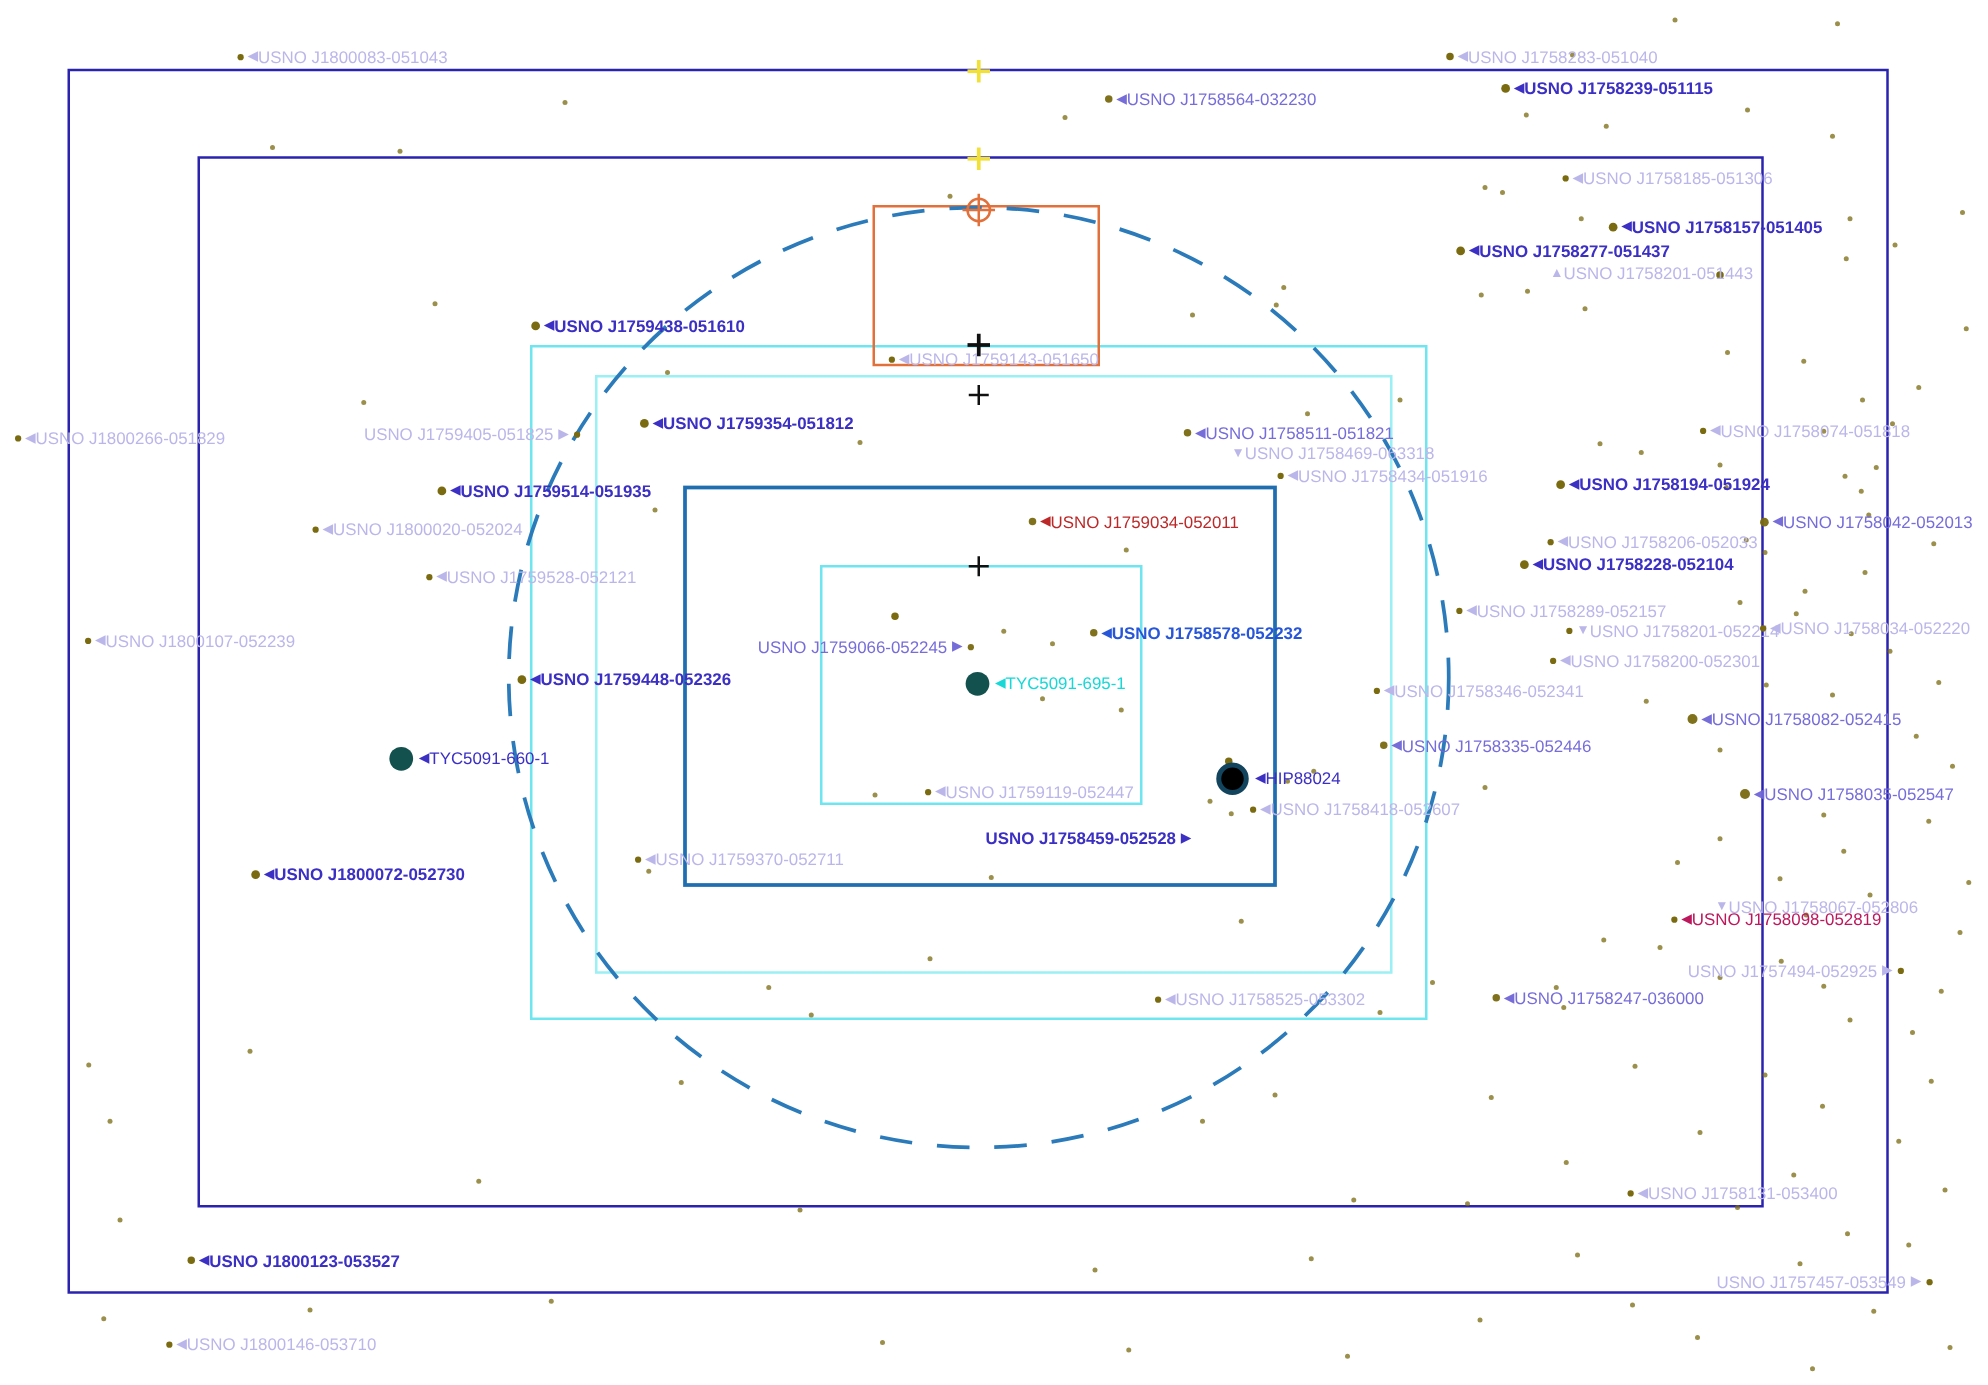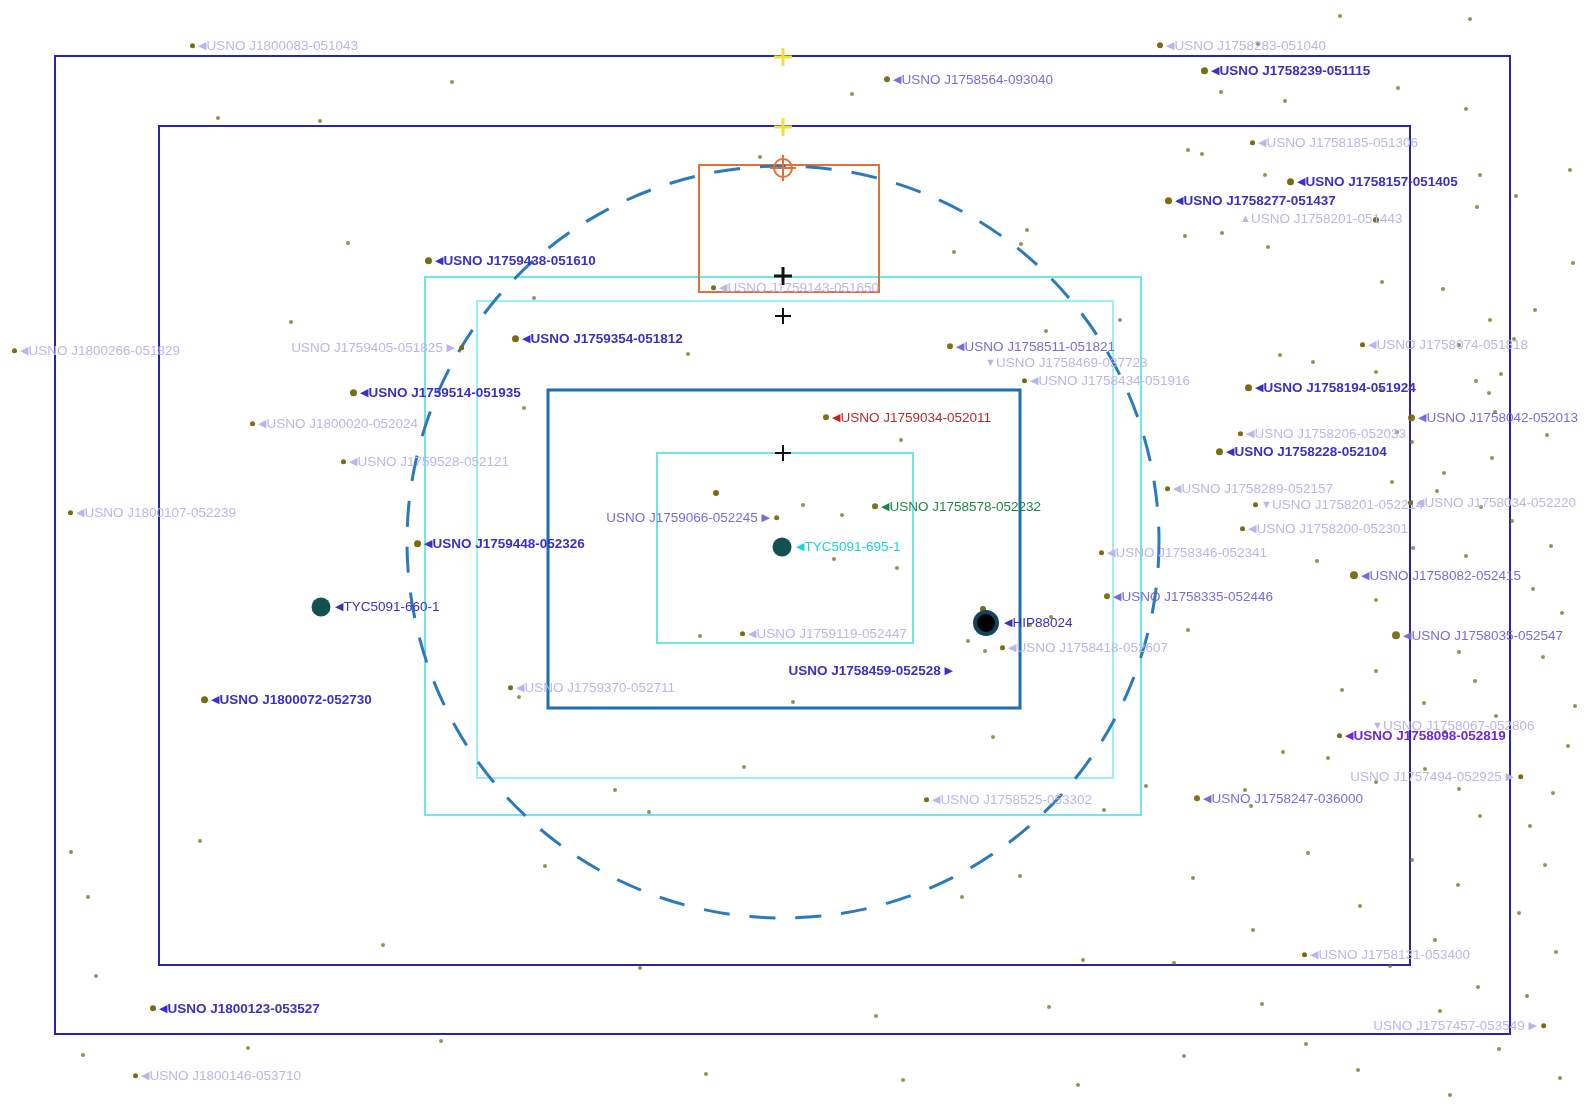--- a/index.html
+++ b/index.html
@@ -217,62 +217,62 @@
       <div class="obj bigdot" style="left: 782px; top: 547px;"></div>
       <div class="lbl" style="color: rgb(23, 215, 215); left: 796px; top: 547px;"><span class="tri">◀ </span><span>TYC5091-695-1</span></div>
       <div class="obj bigdot" style="left: 321px; top: 607px;"></div>
       <div class="lbl" style="color: rgb(59, 47, 196); left: 335px; top: 607px;"><span class="tri">◀ </span><span>TYC5091-660-1</span></div>
       <div class="obj hipdot" style="left: 986px; top: 623px;"></div>
       <div class="lbl" style="color: rgb(59, 47, 196); left: 1004px; top: 623px;"><span class="tri">◀ </span><span>HIP88024</span></div>
     </div>
   <div id="labels-group">
       <div class="lbl" style="color: rgb(187, 182, 234); opacity: 1; font-weight: normal; left: 190px; top: 46px;"><span class="dot-marker" style="width: 5px; height: 5px;"></span><span class="tri">◀ </span><span>USNO J1800083-051043</span></div>
       <div class="lbl" style="color: rgb(187, 182, 234); opacity: 1; font-weight: normal; left: 1157px; top: 46px;"><span class="dot-marker" style="width: 6px; height: 6px;"></span><span class="tri">◀ </span><span>USNO J1758283-051040</span></div>
-      <div class="lbl" style="color: rgb(111, 102, 216); opacity: 0.95; font-weight: normal; left: 884px; top: 80px;"><span class="dot-marker" style="width: 6px; height: 6px;"></span><span class="tri">◀ </span><span>USNO J1758564-093040</span></div>
+      <div class="lbl" style="color: rgb(111, 102, 216); opacity: 0.95; font-weight: normal; left: 884px; top: 80px;"><span class="dot-marker" style="width: 6px; height: 6px;"></span><span class="tri">◀ </span><span>USNO J1758564-032230</span></div>
       <div class="lbl" style="color: rgb(59, 47, 196); opacity: 1; font-weight: bold; left: 1201px; top: 71px;"><span class="dot-marker" style="width: 7px; height: 7px;"></span><span class="tri">◀ </span><span>USNO J1758239-051115</span></div>
       <div class="lbl" style="color: rgb(187, 182, 234); opacity: 1; font-weight: normal; left: 1250px; top: 143px;"><span class="dot-marker" style="width: 5px; height: 5px;"></span><span class="tri">◀ </span><span>USNO J1758185-051306</span></div>
       <div class="lbl" style="color: rgb(59, 47, 196); opacity: 1; font-weight: bold; left: 1287px; top: 182px;"><span class="dot-marker" style="width: 7px; height: 7px;"></span><span class="tri">◀ </span><span>USNO J1758157-051405</span></div>
       <div class="lbl" style="color: rgb(59, 47, 196); opacity: 1; font-weight: bold; left: 1165px; top: 201px;"><span class="dot-marker" style="width: 7px; height: 7px;"></span><span class="tri">◀ </span><span>USNO J1758277-051437</span></div>
       <div class="lbl" style="color: rgb(187, 182, 234); opacity: 1; font-weight: normal; left: 1240px; top: 219px;"><span class="tri">▲ </span><span>USNO J1758201-051443</span></div>
       <div class="lbl" style="color: rgb(59, 47, 196); opacity: 1; font-weight: bold; left: 425px; top: 261px;"><span class="dot-marker" style="width: 7px; height: 7px;"></span><span class="tri">◀ </span><span>USNO J1759438-051610</span></div>
       <div class="lbl" style="color: rgb(187, 182, 234); opacity: 1; font-weight: normal; left: 711px; top: 288px;"><span class="dot-marker" style="width: 5px; height: 5px;"></span><span class="tri">◀ </span><span>USNO J1759143-051650</span></div>
       <div class="lbl" style="color: rgb(187, 182, 234); opacity: 1; font-weight: normal; left: 12px; top: 351px;"><span class="dot-marker" style="width: 5px; height: 5px;"></span><span class="tri">◀ </span><span>USNO J1800266-051829</span></div>
       <div class="lbl r" style="color: rgb(187, 182, 234); opacity: 1; font-weight: normal; left: 464px; top: 348px;"><span>USNO J1759405-051825 </span><span class="tri">▶</span><span class="dot-marker" style="width: 5px; height: 5px; margin-left: 4px; margin-right: 0px;"></span></div>
       <div class="lbl" style="color: rgb(59, 47, 196); opacity: 1; font-weight: bold; left: 512px; top: 339px;"><span class="dot-marker" style="width: 7px; height: 7px;"></span><span class="tri">◀ </span><span>USNO J1759354-051812</span></div>
       <div class="lbl" style="color: rgb(111, 102, 216); opacity: 0.95; font-weight: normal; left: 947px; top: 347px;"><span class="dot-marker" style="width: 6px; height: 6px;"></span><span class="tri">◀ </span><span>USNO J1758511-051821</span></div>
-      <div class="lbl" style="color: rgb(187, 182, 234); opacity: 1; font-weight: normal; left: 985px; top: 363px;"><span class="tri">▼ </span><span>USNO J1758469-037723</span></div>
+      <div class="lbl" style="color: rgb(187, 182, 234); opacity: 1; font-weight: normal; left: 985px; top: 363px;"><span class="tri">▼ </span><span>USNO J1758469-063318</span></div>
       <div class="lbl" style="color: rgb(187, 182, 234); opacity: 1; font-weight: normal; left: 1022px; top: 381px;"><span class="dot-marker" style="width: 5px; height: 5px;"></span><span class="tri">◀ </span><span>USNO J1758434-051916</span></div>
       <div class="lbl" style="color: rgb(187, 182, 234); opacity: 1; font-weight: normal; left: 1360px; top: 345px;"><span class="dot-marker" style="width: 5px; height: 5px;"></span><span class="tri">◀ </span><span>USNO J1758074-051818</span></div>
       <div class="lbl" style="color: rgb(59, 47, 196); opacity: 1; font-weight: bold; left: 1245px; top: 388px;"><span class="dot-marker" style="width: 7px; height: 7px;"></span><span class="tri">◀ </span><span>USNO J1758194-051924</span></div>
       <div class="lbl" style="color: rgb(59, 47, 196); opacity: 1; font-weight: bold; left: 350px; top: 393px;"><span class="dot-marker" style="width: 7px; height: 7px;"></span><span class="tri">◀ </span><span>USNO J1759514-051935</span></div>
       <div class="lbl" style="color: rgb(111, 102, 216); opacity: 0.95; font-weight: normal; left: 1408px; top: 418px;"><span class="dot-marker" style="width: 7px; height: 7px;"></span><span class="tri">◀ </span><span>USNO J1758042-052013</span></div>
       <div class="lbl" style="color: #b91c1c; opacity: 0.95; font-weight: normal; left: 823px; top: 418px;"><span class="dot-marker" style="width: 6px; height: 6px;"></span><span class="tri">◀ </span><span>USNO J1759034-052011</span></div>
       <div class="lbl" style="color: rgb(187, 182, 234); opacity: 1; font-weight: normal; left: 250px; top: 424px;"><span class="dot-marker" style="width: 5px; height: 5px;"></span><span class="tri">◀ </span><span>USNO J1800020-052024</span></div>
       <div class="lbl" style="color: rgb(187, 182, 234); opacity: 1; font-weight: normal; left: 1238px; top: 434px;"><span class="dot-marker" style="width: 5px; height: 5px;"></span><span class="tri">◀ </span><span>USNO J1758206-052033</span></div>
       <div class="lbl" style="color: rgb(59, 47, 196); opacity: 1; font-weight: bold; left: 1216px; top: 452px;"><span class="dot-marker" style="width: 7px; height: 7px;"></span><span class="tri">◀ </span><span>USNO J1758228-052104</span></div>
       <div class="lbl" style="color: rgb(187, 182, 234); opacity: 1; font-weight: normal; left: 341px; top: 462px;"><span class="dot-marker" style="width: 5px; height: 5px;"></span><span class="tri">◀ </span><span>USNO J1759528-052121</span></div>
       <div class="lbl" style="color: rgb(187, 182, 234); opacity: 1; font-weight: normal; left: 1165px; top: 489px;"><span class="dot-marker" style="width: 5px; height: 5px;"></span><span class="tri">◀ </span><span>USNO J1758289-052157</span></div>
       <div class="lbl" style="color: rgb(187, 182, 234); opacity: 1; font-weight: normal; left: 1253px; top: 505px;"><span class="dot-marker" style="width: 5px; height: 5px;"></span><span class="tri">▼ </span><span>USNO J1758201-052214</span></div>
       <div class="lbl" style="color: rgb(187, 182, 234); opacity: 1; font-weight: normal; left: 1408px; top: 503px;"><span class="dot-marker" style="width: 5px; height: 5px;"></span><span class="tri">◀ </span><span>USNO J1758034-052220</span></div>
       <div class="lbl" style="color: rgb(187, 182, 234); opacity: 1; font-weight: normal; left: 68px; top: 513px;"><span class="dot-marker" style="width: 5px; height: 5px;"></span><span class="tri">◀ </span><span>USNO J1800107-052239</span></div>
       <div class="lbl r" style="color: rgb(111, 102, 216); opacity: 0.95; font-weight: normal; left: 779px; top: 518px;"><span>USNO J1759066-052245 </span><span class="tri">▶</span><span class="dot-marker" style="width: 5px; height: 5px; margin-left: 4px; margin-right: 0px;"></span></div>
-      <div class="lbl" style="color: #15803d; opacity: 0.95; font-weight: normal; left: 872px; top: 507px;"><span class="dot-marker" style="width: 6px; height: 6px;"></span><span class="tri">◀ </span><span>USNO J1758578-052232</span></div>
+      <div class="lbl" style="color: #1d4ed8; opacity: 0.95; font-weight: bold; left: 872px; top: 507px;"><span class="dot-marker" style="width: 6px; height: 6px;"></span><span class="tri">◀ </span><span>USNO J1758578-052232</span></div>
       <div class="lbl" style="color: rgb(187, 182, 234); opacity: 1; font-weight: normal; left: 1240px; top: 529px;"><span class="dot-marker" style="width: 5px; height: 5px;"></span><span class="tri">◀ </span><span>USNO J1758200-052301</span></div>
       <div class="lbl" style="color: rgb(59, 47, 196); opacity: 1; font-weight: bold; left: 414px; top: 544px;"><span class="dot-marker" style="width: 7px; height: 7px;"></span><span class="tri">◀ </span><span>USNO J1759448-052326</span></div>
       <div class="lbl" style="color: rgb(187, 182, 234); opacity: 1; font-weight: normal; left: 1099px; top: 553px;"><span class="dot-marker" style="width: 5px; height: 5px;"></span><span class="tri">◀ </span><span>USNO J1758346-052341</span></div>
       <div class="lbl" style="color: rgb(111, 102, 216); opacity: 0.95; font-weight: normal; left: 1350px; top: 576px;"><span class="dot-marker" style="width: 8px; height: 8px;"></span><span class="tri">◀ </span><span>USNO J1758082-052415</span></div>
       <div class="lbl" style="color: rgb(187, 182, 234); opacity: 1; font-weight: normal; left: 740px; top: 597px; margin-top: 37px;"><span class="dot-marker" style="width: 5px; height: 5px;"></span><span class="tri">◀ </span><span>USNO J1759119-052447</span></div>
       <div class="lbl" style="color: rgb(111, 102, 216); opacity: 0.95; font-weight: normal; left: 1104px; top: 597px;"><span class="dot-marker" style="width: 6px; height: 6px;"></span><span class="tri">◀ </span><span>USNO J1758335-052446</span></div>
       <div class="lbl r" style="color: rgb(59, 47, 196); opacity: 1; font-weight: bold; left: 953px; top: 623px; margin-top: 48px;"><span>USNO J1758459-052528 </span><span class="tri">▶</span></div>
       <div class="lbl" style="color: rgb(111, 102, 216); opacity: 0.95; font-weight: normal; left: 1392px; top: 636px;"><span class="dot-marker" style="width: 8px; height: 8px;"></span><span class="tri">◀ </span><span>USNO J1758035-052547</span></div>
       <div class="lbl" style="color: rgb(187, 182, 234); opacity: 1; font-weight: normal; left: 1000px; top: 648px;"><span class="dot-marker" style="width: 5px; height: 5px;"></span><span class="tri">◀ </span><span>USNO J1758418-052607</span></div>
       <div class="lbl" style="color: rgb(187, 182, 234); opacity: 1; font-weight: normal; left: 492px; top: 688px; margin-left: 16px;"><span class="dot-marker" style="width: 5px; height: 5px;"></span><span class="tri">◀ </span><span>USNO J1759370-052711</span></div>
       <div class="lbl" style="color: rgb(59, 47, 196); opacity: 1; font-weight: bold; left: 201px; top: 700px;"><span class="dot-marker" style="width: 7px; height: 7px;"></span><span class="tri">◀ </span><span>USNO J1800072-052730</span></div>
       <div class="lbl" style="color: rgb(187, 182, 234); opacity: 1; font-weight: normal; left: 1372px; top: 726px;"><span class="tri">▼ </span><span>USNO J1758067-052806</span></div>
-      <div class="lbl" style="color: #6d28d9; opacity: 1; font-weight: bold; left: 1337px; top: 736px;"><span class="dot-marker" style="width: 5px; height: 5px;"></span><span class="tri">◀ </span><span>USNO J1758098-052819</span></div>
+      <div class="lbl" style="color: #be185d; opacity: 1; font-weight: normal; left: 1337px; top: 736px;"><span class="dot-marker" style="width: 5px; height: 5px;"></span><span class="tri">◀ </span><span>USNO J1758098-052819</span></div>
       <div class="lbl r" style="color: rgb(187, 182, 234); opacity: 1; font-weight: normal; left: 1523px; top: 777px;"><span>USNO J1757494-052925 </span><span class="tri">▶</span><span class="dot-marker" style="width: 5px; height: 5px; margin-left: 4px; margin-right: 0px;"></span></div>
       <div class="lbl" style="color: rgb(187, 182, 234); opacity: 1; font-weight: normal; left: 924px; top: 800px;"><span class="dot-marker" style="width: 5px; height: 5px;"></span><span class="tri">◀ </span><span>USNO J1758525-053302</span></div>
       <div class="lbl" style="color: rgb(111, 102, 216); opacity: 0.95; font-weight: normal; left: 1194px; top: 799px;"><span class="dot-marker" style="width: 6px; height: 6px;"></span><span class="tri">◀ </span><span>USNO J1758247-036000</span></div>
       <div class="lbl" style="color: rgb(187, 182, 234); opacity: 1; font-weight: normal; left: 1302px; top: 955px;"><span class="dot-marker" style="width: 5px; height: 5px;"></span><span class="tri">◀ </span><span>USNO J1758131-053400</span></div>
       <div class="lbl" style="color: rgb(59, 47, 196); opacity: 1; font-weight: bold; left: 150px; top: 1009px;"><span class="dot-marker" style="width: 6px; height: 6px;"></span><span class="tri">◀ </span><span>USNO J1800123-053527</span></div>
       <div class="lbl r" style="color: rgb(187, 182, 234); opacity: 1; font-weight: normal; left: 1546px; top: 1026px;"><span>USNO J1757457-053549 </span><span class="tri">▶</span><span class="dot-marker" style="width: 5px; height: 5px; margin-left: 4px; margin-right: 0px;"></span></div>
       <div class="lbl" style="color: rgb(187, 182, 234); opacity: 1; font-weight: normal; left: 133px; top: 1076px;"><span class="dot-marker" style="width: 5px; height: 5px;"></span><span class="tri">◀ </span><span>USNO J1800146-053710</span></div>
     </div>
 
 </div>

